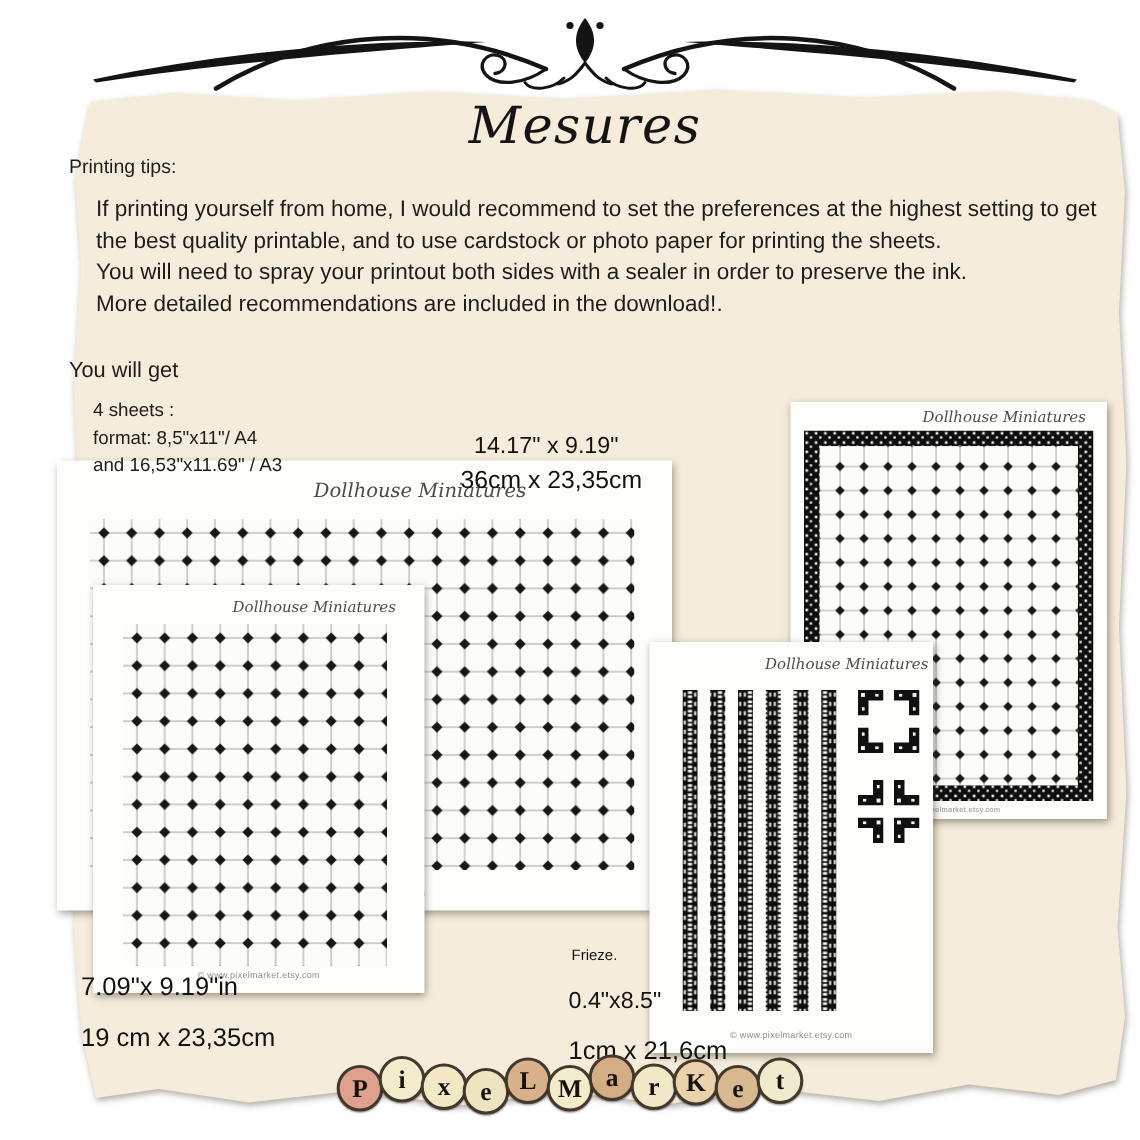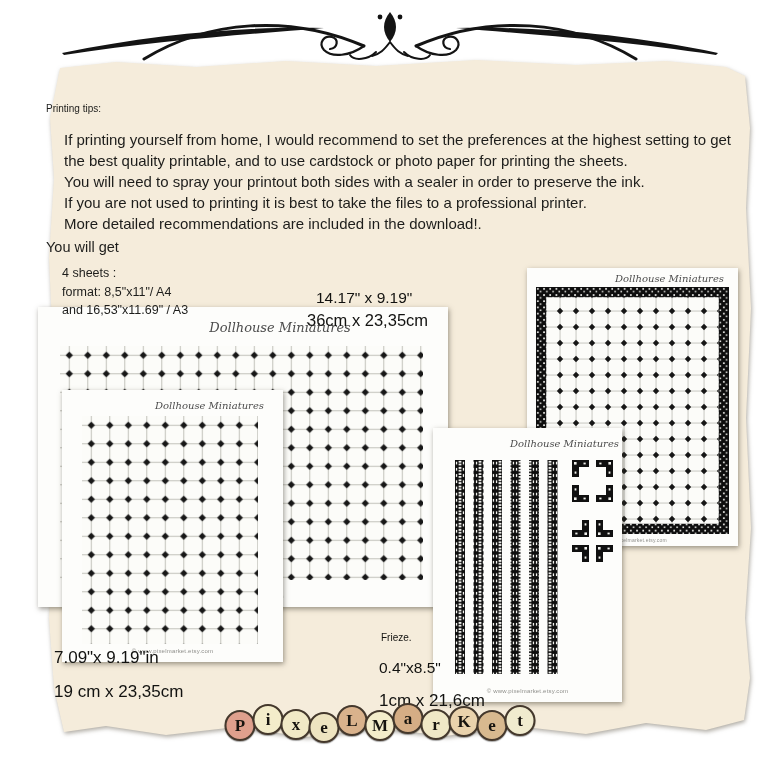--- a/index.html
+++ b/index.html
@@ -12,21 +12,21 @@
         clip-path:polygon(14px 10px,70px 4px,150px 9px,240px 3px,330px 8px,430px 2px,
         530px 7px,620px 3px,680px 9px,699px 18px,704px 70px,700px 150px,705px 250px,
         700px 360px,705px 470px,699px 560px,704px 620px,698px 662px,660px 672px,
         600px 665px,540px 676px,470px 668px,400px 678px,330px 670px,260px 679px,
         190px 669px,120px 677px,60px 668px,18px 674px,8px 630px,3px 560px,8px 470px,
         2px 380px,7px 290px,3px 200px,8px 120px,4px 60px);}
   .ornament{position:absolute;left:58px;top:6px;z-index:4;}
   .page-title{position:absolute;left:230px;top:64px;width:320px;text-align:center;z-index:5;
         font-family:"DejaVu Serif",serif;font-style:italic;font-size:34px;color:#141414;
         letter-spacing:1px;}
-  .tips-heading{position:absolute;left:46px;top:103px;font-size:10px;z-index:5;}
+  .tips-heading{position:absolute;left:46px;top:103px;font-size:13px;z-index:5;}
   .tips-lines{position:absolute;left:64px;top:129px;font-size:15px;line-height:21px;
         z-index:5;white-space:nowrap;}
   .ywg-heading{position:absolute;left:46px;top:239px;font-size:14.5px;z-index:5;}
   .ywg-lines{position:absolute;left:62px;top:264px;font-size:12.5px;line-height:18.5px;
         z-index:5;white-space:nowrap;}
   .sheet{position:absolute;background:#fdfdfb;
         box-shadow:1px 2px 5px rgba(62,56,44,.5);}
   .sheet-title{position:absolute;left:0;width:100%;text-align:center;
         font-family:"DejaVu Serif",serif;font-style:italic;color:#4c4c4c;white-space:nowrap;padding-left:37px;}
   .wm{position:absolute;left:0;width:100%;text-align:center;font-size:6px;color:#8f8f8b;
@@ -93,27 +93,27 @@
       <path d="M306,40 C292,50 274,52 266,44 C260,37 266,29 274,31 C281,33 280,42 272,43" stroke-width="2.2" stroke-linecap="round"></path>
       <path d="M318,46 C310,54 296,55 292,49" stroke-width="2" stroke-linecap="round"></path>
     </g>
     <use href="#ornL" transform="translate(664,0) scale(-1,1)"></use>
     <path d="M332,6 C324,16 324,26 332,36 C340,26 340,16 332,6 Z" fill="#141414"></path>
     <path d="M332,36 C326,44 322,48 314,50 M332,36 C338,44 342,48 350,50" stroke="#141414" stroke-width="2" fill="none" stroke-linecap="round"></path>
     <circle cx="322" cy="11" r="2.4" fill="#141414"></circle>
     <circle cx="342" cy="11" r="2.4" fill="#141414"></circle>
   </svg>
 
+  <div class="page-title">Mesures</div>
 
   <div class="tips-heading">Printing tips:</div>
   <div class="tips-lines">
     <div>If printing yourself from home, I would recommend to set the preferences at the highest setting to get</div>
     <div>the best quality printable, and to use cardstock or photo paper for printing the sheets.</div>
     <div>You will need to spray your printout both sides with a sealer in order to preserve the ink.</div>
-    <div>If you are not used to printing it is best to take the files to a professional printer.</div>
     <div>More detailed recommendations are included in the download!.</div>
   </div>
 
   <div class="ywg-heading">You will get</div>
   <div class="ywg-lines">
     <div>4 sheets :</div>
     <div>format: 8,5"x11"/ A4</div>
     <div>and 16,53"x11.69" / A3</div>
   </div>
 

